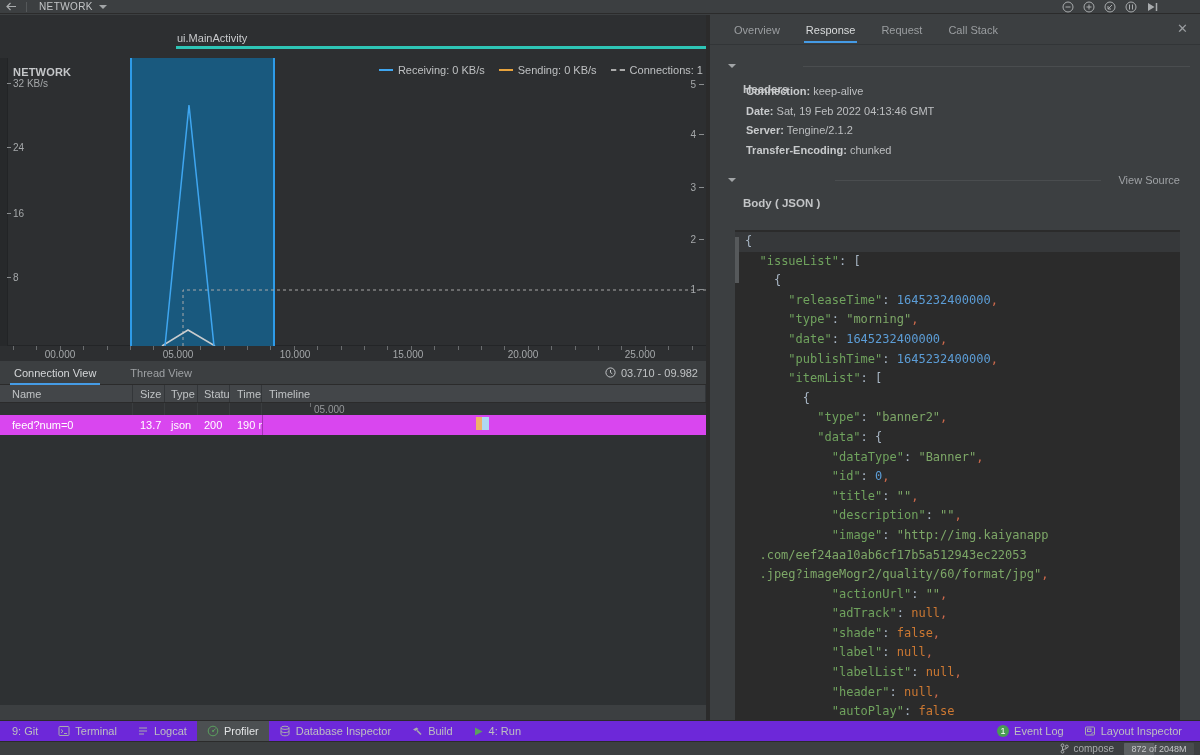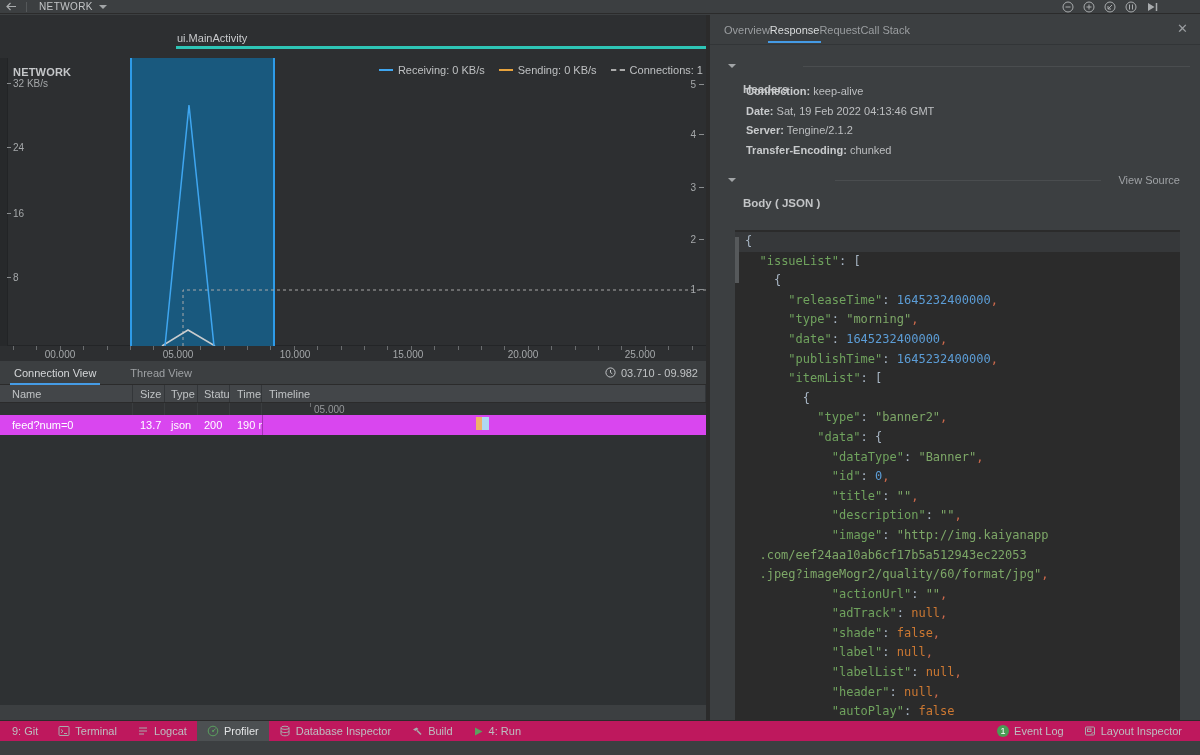--- a/index.html
+++ b/index.html
@@ -66,21 +66,21 @@
   .tbl-row-sel > div:first-child { padding-left:12px; }
   .tbl-row-sel > div:nth-child(2), .tbl-row-sel > div:nth-child(5) { padding-left:7px; }
   .tl-cell { position:relative; border-left:1px solid rgba(0,0,0,.25); }
   .tl-bar { position:absolute; left:213px; top:2px; height:13px; display:flex; }
   .tl-bar .seg-send { width:6px; background:#EFB169; }
   .tl-bar .seg-recv { width:7px; background:#AFD8F2; }
   
   .v-splitter { position:absolute; left:706px; top:15px; width:4px; height:705px; background:#2B2B2B; }
   
   .right-pane { position:absolute; left:710px; top:15px; width:490px; height:705px; background:#3C3F41; }
-  .insp-tabs { position:relative; height:30px; display:flex; align-items:flex-start; padding-left:14px; border-bottom:1px solid #323537; }
+  .insp-tabs { position:relative; height:30px; display:flex; align-items:flex-start; padding-left:24px; gap:26px; border-bottom:1px solid #323537; }
   .insp-tab { position:relative; height:30px; display:flex; align-items:center; color:#9B9EA1; }
   .insp-tab.active { color:#D9DBDC; }
   .insp-tab.active::after { content:""; position:absolute; left:-2px; right:-2px; bottom:2px; height:2px; background:#459BE5; }
   .insp-close { position:absolute; right:12px; top:7px; color:#9B9EA1; font-size:13px; line-height:13px; cursor:default; }
   .section-head { display:flex; align-items:center; gap:7px; padding-left:18px; margin-top:13px; height:16px; }
   .section-title { font-weight:bold; color:#C3C5C7; font-size:11.5px; white-space:nowrap;margin-top:46px; }
   .section-rule { flex:1; height:1px; background:#4A4D4F; margin:0 10px 0 8px; }
   .view-source { color:#9FA2A5; margin-right:20px; white-space:nowrap; }
   .hdr-items { margin-top:8px; padding-left:36px; }
   .hdr-row { height:19.6px; line-height:19.6px; color:#BDBFC1; white-space:nowrap; }
@@ -88,21 +88,21 @@
   .json-editor { position:absolute; left:25px; top:215px; width:445px; height:490px;
     background:#2B2B2B; overflow:hidden; padding-top:2px; }
   .json-line { white-space:pre; height:19.6px; line-height:19.6px; padding-left:10px;
     font-family:"DejaVu Sans Mono",monospace; font-size:12px; }
   .json-line.current { background:#36383A; }
   .tok-k { color:#70A35E; } .tok-s { color:#7DA767; } .tok-n { color:#5C9DD6; }
   .tok-w { color:#CC7832; } .tok-c { color:#CF6A4C; } .tok-p { color:#A9B7C6; }
   .json-scroll-thumb { position:absolute; left:0; top:7px; width:4px; height:46px; background:#56595B; }
   
   .bottom-toolbar { position:absolute; left:0; top:720px; width:1200px; height:21px;
-    background:#be185d; border-top:1px solid #2B2B2B; display:flex; align-items:stretch; padding-left:2px; }
+    background:#6d28d9; border-top:1px solid #2B2B2B; display:flex; align-items:stretch; padding-left:2px; }
   .tb-item { display:flex; align-items:center; gap:5px; padding:0 10px; color:#BDBFC1; }
   .tb-item.active { background:#4C5052; color:#E3E5E6; }
   .tb-right { margin-left:auto; display:flex; align-items:stretch; padding-right:8px; }
   .badge { width:12px; height:12px; border-radius:50%; background:#499C54; color:#fff;
     font-size:9px; display:flex; align-items:center; justify-content:center; }
   
   .status-bar { position:absolute; left:0; top:741px; width:1200px; height:14px;
     background:#3C3F41; border-top:1px solid #2B2B2B; display:flex; align-items:center; justify-content:flex-end; gap:10px; padding-right:6px; }
   .branch-widget { display:flex; align-items:center; gap:4px; color:#A8ABAD; font-size:10px; }
   .mem-pill { position:relative; width:70px; height:12px; background:#494D4F; border-radius:1px; overflow:hidden; }
@@ -415,14 +415,31 @@
               <rect x="1.5" y="2" width="9" height="8" rx="1" stroke="#A8ABAD" fill="none"></rect>
               <rect x="3.5" y="4" width="3.5" height="2.5" stroke="#A8ABAD" fill="none"></rect>
               <path d="M7 9.5 L9.5 7" stroke="#A8ABAD"></path>
             </svg>
         </span>
         <span>Layout Inspector</span>
       </div>
     </div>
   </div>
 
+  <div class="status-bar">
+    <div class="branch-widget">
+      <span class="icon">
+        <svg width="9" height="11" viewBox="0 0 9 11">
+            <circle cx="2.5" cy="2.3" r="1.4" stroke="#A8ABAD" fill="none"></circle>
+            <circle cx="2.5" cy="8.7" r="1.4" stroke="#A8ABAD" fill="none"></circle>
+            <circle cx="6.8" cy="3.5" r="1.4" stroke="#A8ABAD" fill="none"></circle>
+            <path d="M2.5 3.7 V7.3 M6.8 4.9 C6.8 6.5 2.5 5.8 2.5 7.3" stroke="#A8ABAD" fill="none"></path>
+          </svg>
+      </span>
+      <span>compose</span>
+    </div>
+    <div class="mem-pill">
+      <div class="mem-fill"></div>
+      <div class="mem-text">872 of 2048M</div>
+    </div>
+  </div>
 
 </div>
 
 </body></html>

